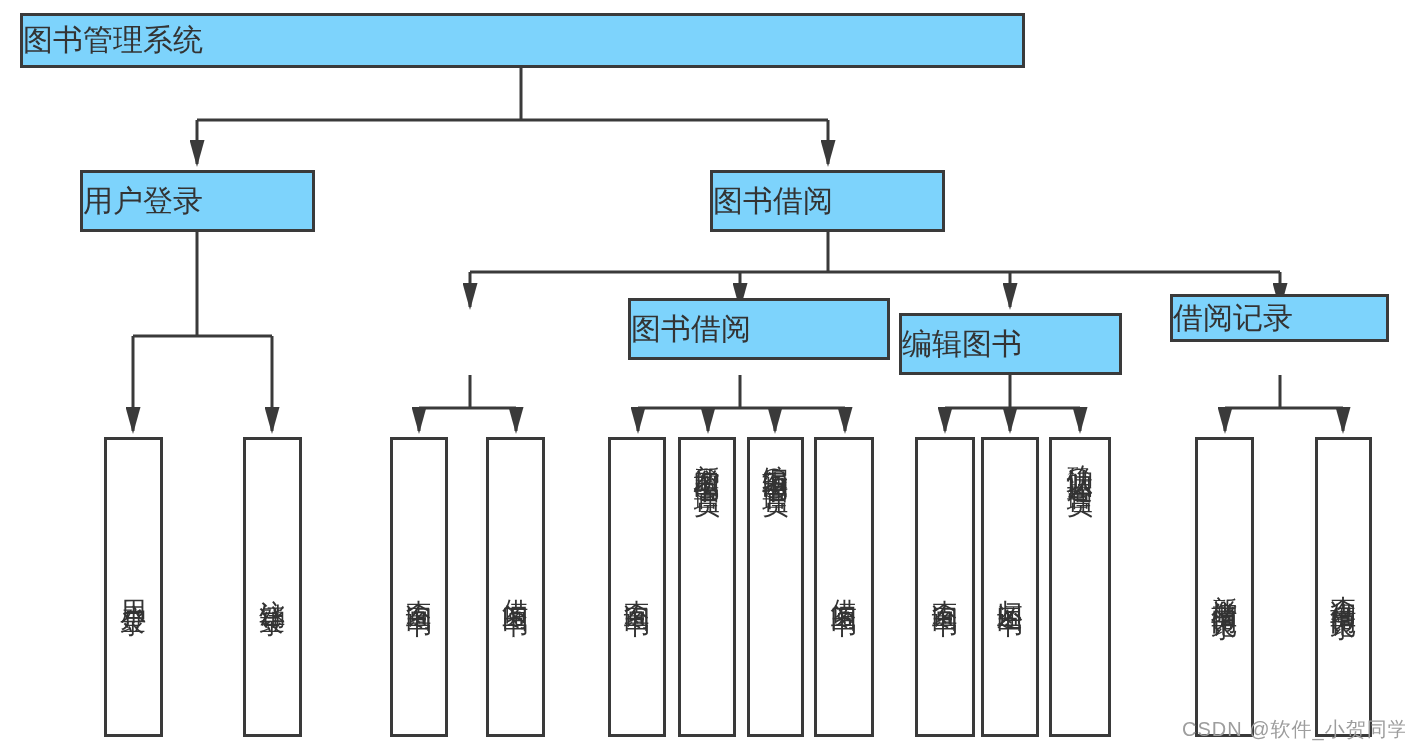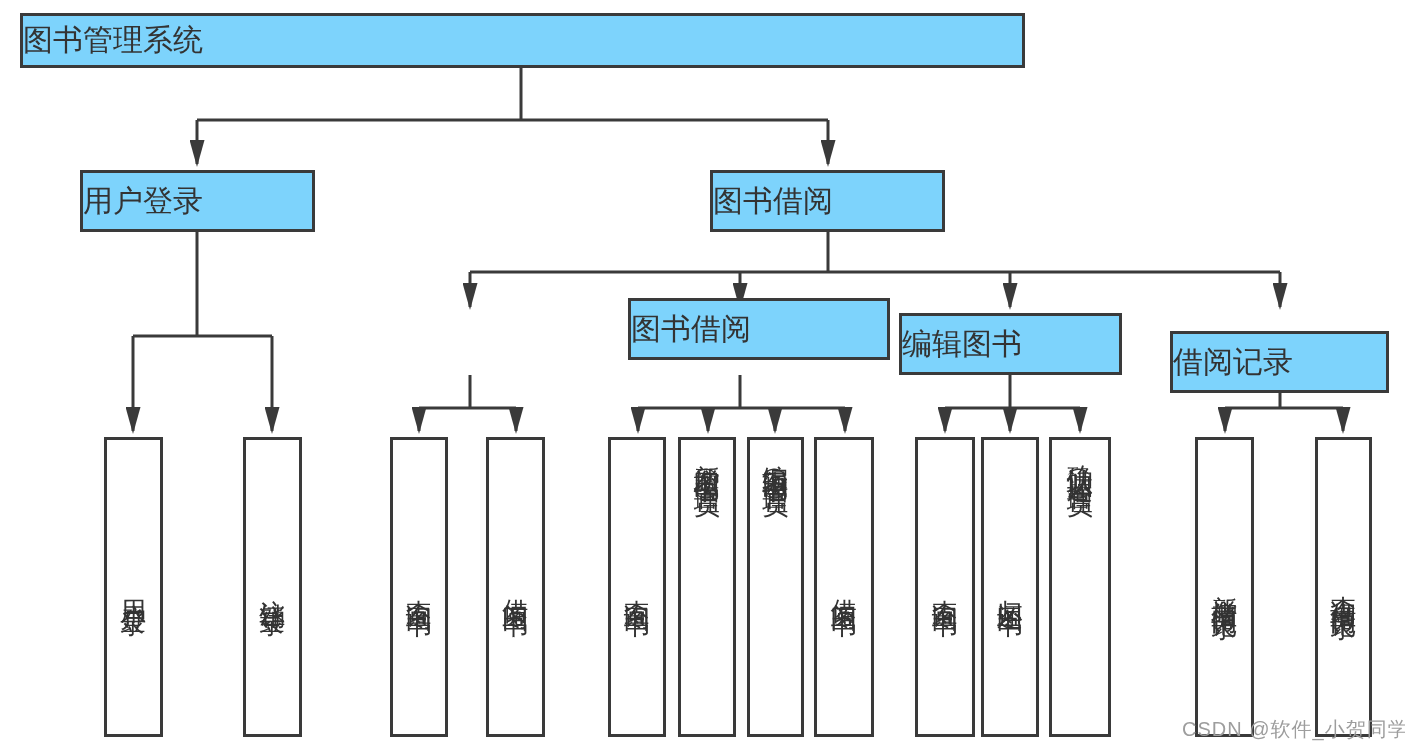--- a/index.html
+++ b/index.html
@@ -102,21 +102,21 @@
   <div class="node" style="left:710px;top:170px;width:235px;height:62px">
     <span>图书借阅</span>
   </div>
 
   <div class="node" style="left:628px;top:298px;width:262px;height:62px">
     <span>图书借阅</span>
   </div>
   <div class="node" style="left:899px;top:313px;width:223px;height:62px">
     <span>编辑图书</span>
   </div>
-  <div class="node" style="left:1170px;top:331px;width:219px;height:62px">
+  <div class="node" style="left:1170px;top:294px;width:219px;height:48px">
     <span>借阅记录</span>
   </div>
 
   <div class="leaf" style="left:104px;width:59px">
     <span class="vtext">用户登录</span>
   </div>
   <div class="leaf" style="left:243px;width:59px">
     <span class="vtext">注销登录</span>
   </div>
 

